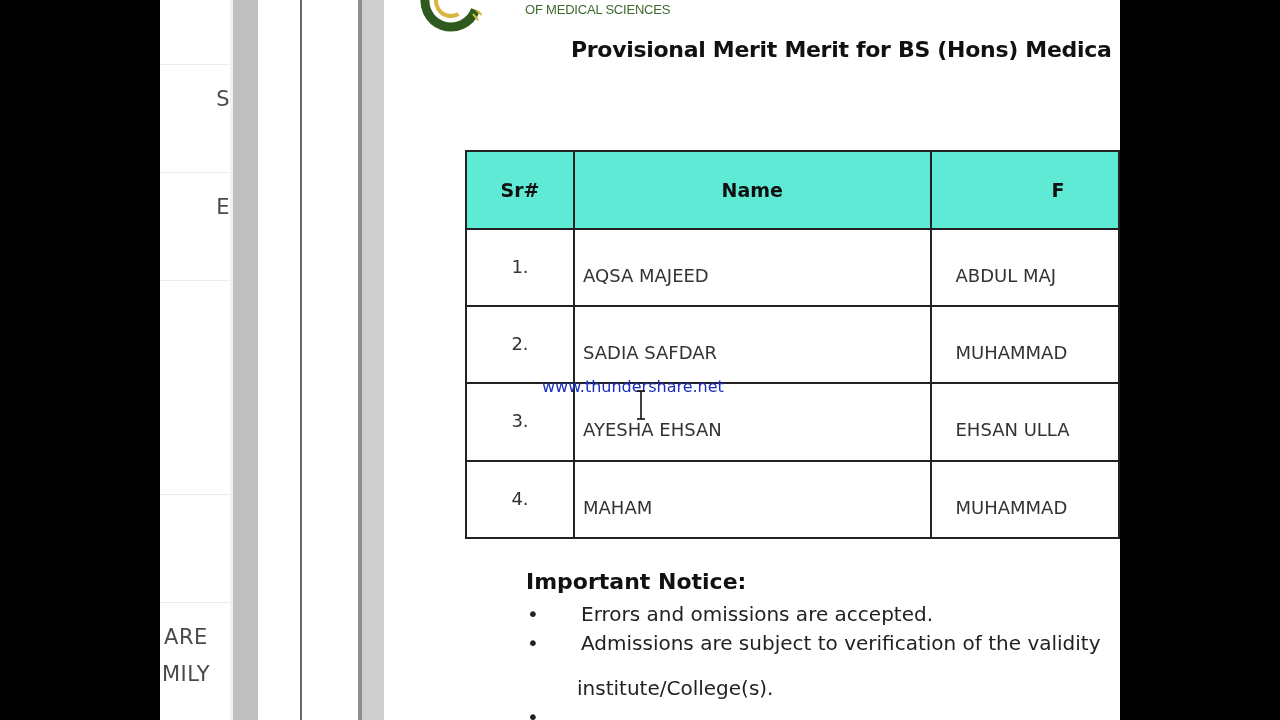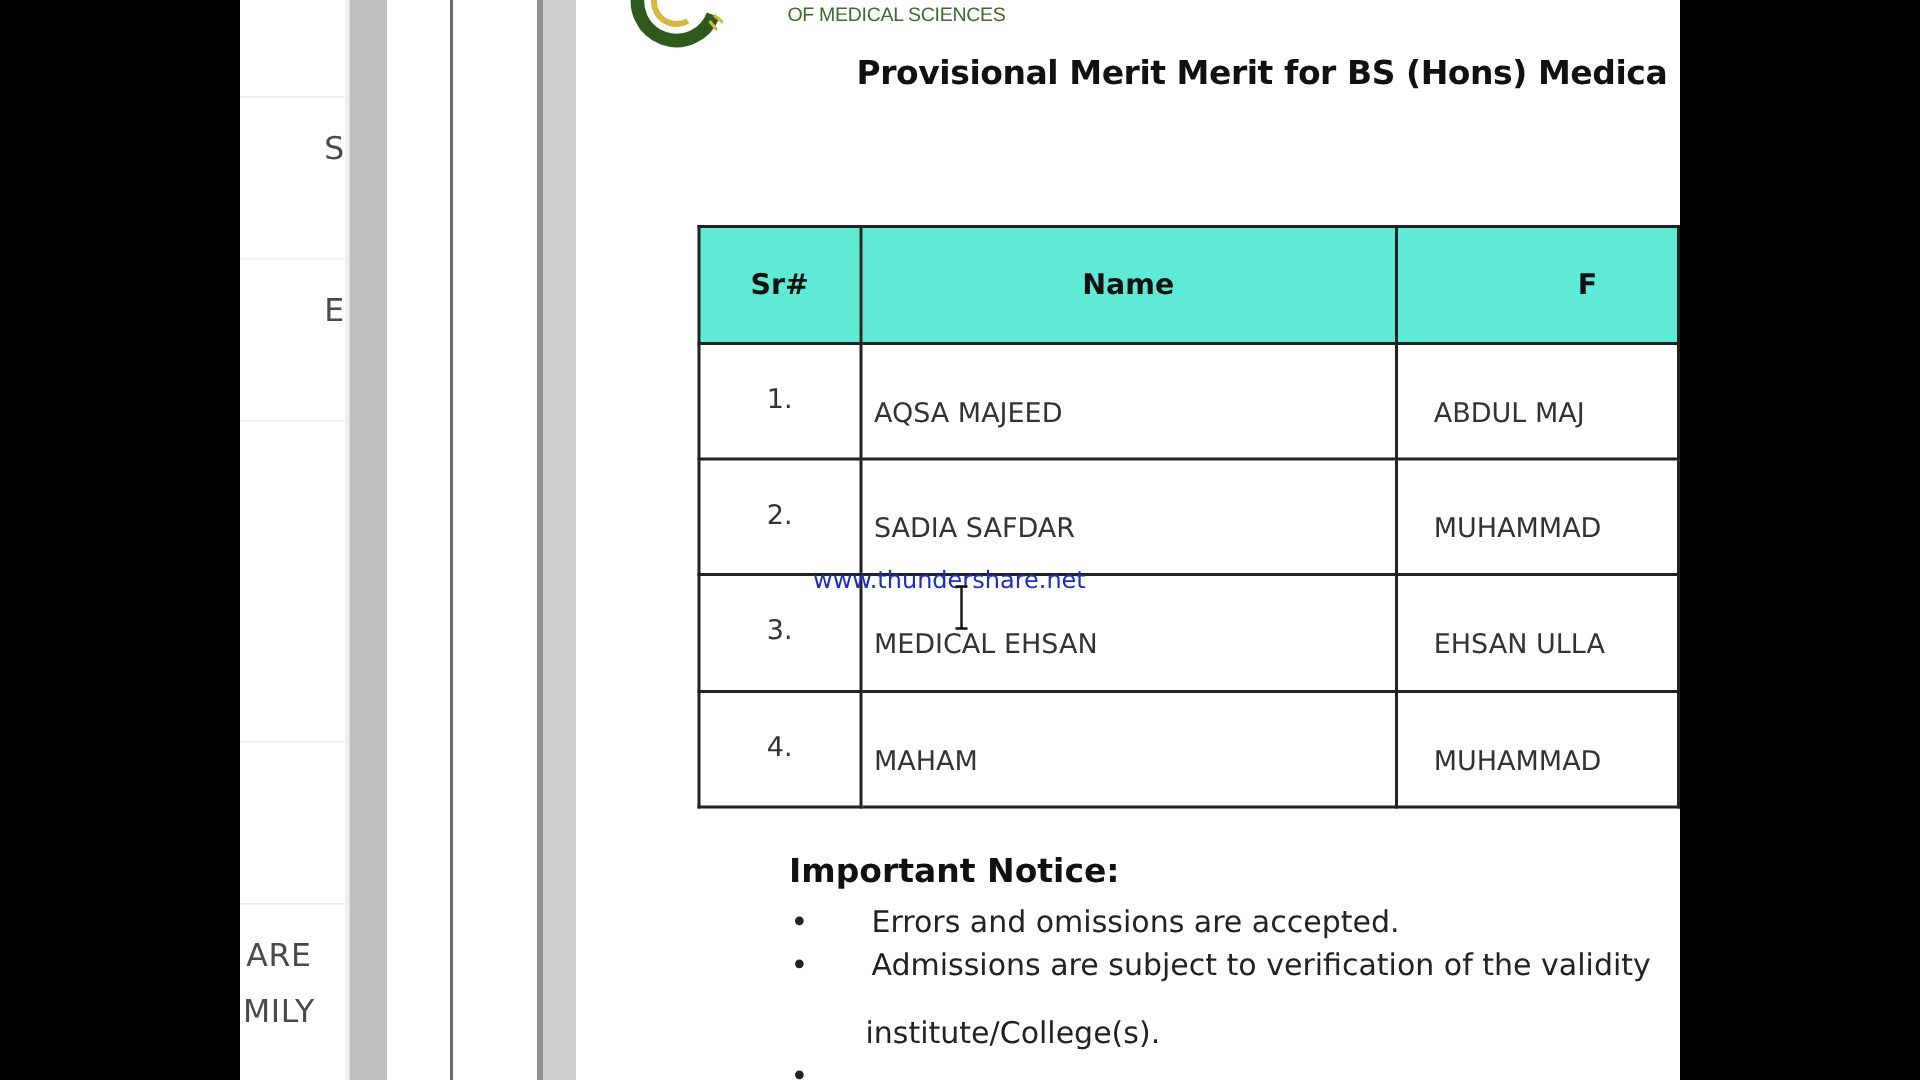--- a/index.html
+++ b/index.html
@@ -112,21 +112,21 @@
           <td class="nm">AQSA MAJEED</td>
           <td class="fn">ABDUL MAJ</td>
         </tr>
         <tr>
           <td class="sr" style="height:76px;">2.</td>
           <td class="nm">SADIA SAFDAR</td>
           <td class="fn">MUHAMMAD</td>
         </tr>
         <tr>
           <td class="sr" style="height:78px;">3.</td>
-          <td class="nm">MEDICAL EHSAN</td>
+          <td class="nm">AYESHA EHSAN</td>
           <td class="fn">EHSAN ULLA</td>
         </tr>
         <tr>
           <td class="sr" style="height:76px;">4.</td>
           <td class="nm">MAHAM</td>
           <td class="fn">MUHAMMAD</td>
         </tr>
       </tbody>
     </table>
 

